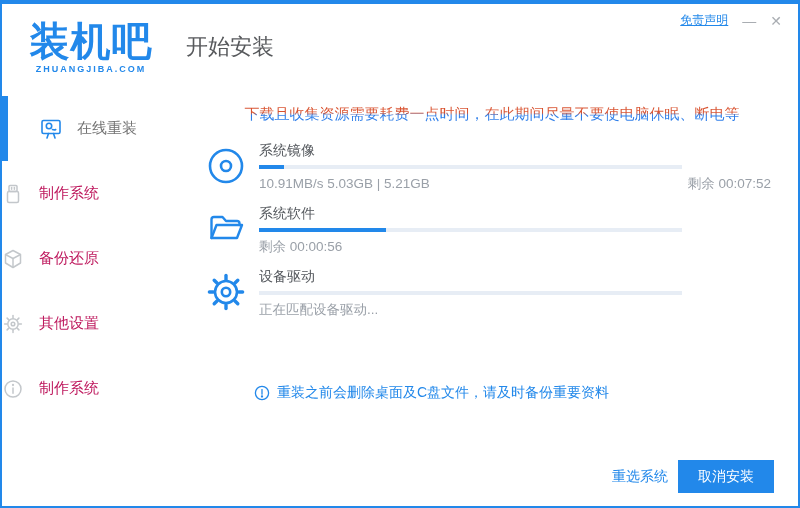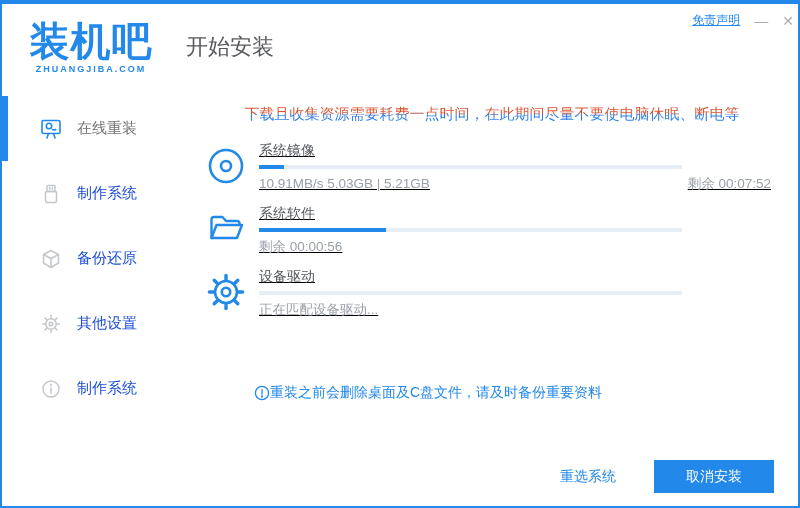--- a/index.html
+++ b/index.html
@@ -22,36 +22,36 @@
     color: #2288ea; font-weight: bold; font-size: 40px; line-height: 1.05;
     letter-spacing: 1px; white-space: nowrap;
   }
   .logo-tagline {
     color: #2288ea; font-size: 9px; font-weight: bold;
     letter-spacing: 2px; margin-top: 2px; white-space: nowrap;
   }
   .page-title { margin-left: 32px; font-size: 22px; color: #57595c; }
 
   .titlebar-controls {
-    position: absolute; top: 8px; right: 4px;
+    position: absolute; top: 8px; right: 16px;
     display: flex; align-items: center; gap: 14px;
     font-size: 12px;
   }
   .disclaimer { color: #2288ea; text-decoration: underline; cursor: pointer; }
   .win-btn { color: #a9adb2; font-size: 14px; line-height: 14px; cursor: pointer; }
 
   
   .main-row { display: flex; height: 418px; }
 
   
   .sidebar { width: 188px; padding-top: 6px; flex: none; }
   .side-item {
     height: 65px; display: flex; align-items: center;
-    padding-left: 38px; cursor: pointer;
-    color: #1d4ed8; font-size: 15px;
+    cursor: pointer;
+    color: #be185d; font-size: 15px;
   }
   .side-item .s-icon { width: 22px; height: 22px; margin-right: 15px; color: #c3c7cb; flex: none; }
   .side-item.active { border-left: 6px solid #2288ea; padding-left: 32px; color: #737373; }
   .side-item.active .s-icon { color: #2288ea; }
   .s-icon svg { width: 100%; height: 100%; display: block; }
 
   
   .content { flex: 1; padding: 12px 20px 0 16px; }
   .warning {
     text-align: center; font-size: 15px; line-height: 20px;
@@ -59,48 +59,48 @@
   }
   @supports (-webkit-background-clip: text) {
     .warning {
       background: linear-gradient(to bottom, #d8512e 0%, #d8512e 44%, #2b7ce9 56%, #2b7ce9 100%);
       -webkit-background-clip: text;
       background-clip: text;
       color: transparent;
     }
   }
 
-  .task { display: flex; margin-bottom: 13px; text-decoration: underline; }
+  .task { display: flex; margin-bottom: 13px; }
   .task-icon { width: 40px; height: 40px; margin-top: 4px; color: #2288ea; flex: none; }
   .task-icon svg { width: 100%; height: 100%; display: block; }
   .task-body { margin-left: 13px; flex: 1; max-width: 512px; }
   .task-title { font-size: 14px; color: #55595e; line-height: 16px; }
   .bar { width: 423px; height: 4px; background: #e7edf5; margin: 7px 0 6px 0; }
   .bar .fill { height: 100%; background: #2288ea; width: 0; }
   .task-stats {
     display: flex; justify-content: space-between;
     font-size: 13.5px; color: #9aa0a8; line-height: 17px; gap: 19px;
   }
 
   .note {
     margin: 66px 0 0 48px;
-    display: flex; align-items: center; 
+    display: flex; align-items: center; gap: 7px;
     color: #2288ea; font-size: 14px;
   }
   .note-icon { width: 16px; height: 16px; color: #2288ea; flex: none; }
   .note-icon svg { width: 100%; height: 100%; display: block; }
 
   
   .footer {
     position: absolute; right: 24px; bottom: 13px;
-    display: flex; align-items: center; gap: 38px;
+    display: flex; align-items: center; gap: 10px;
   }
   .link-btn { color: #2288ea; font-size: 14px; cursor: pointer; background: none; border: none; }
   .primary-btn {
-    width: 120px; height: 33px; background: #2288ea; color: #fff;
+    width: 96px; height: 33px; background: #2288ea; color: #fff;
     font-size: 14px; border: none; cursor: pointer;
   }
 </style>
 </head>
 <body>
 
 <div class="window">
 
   <div class="header">
     <div class="logo">

